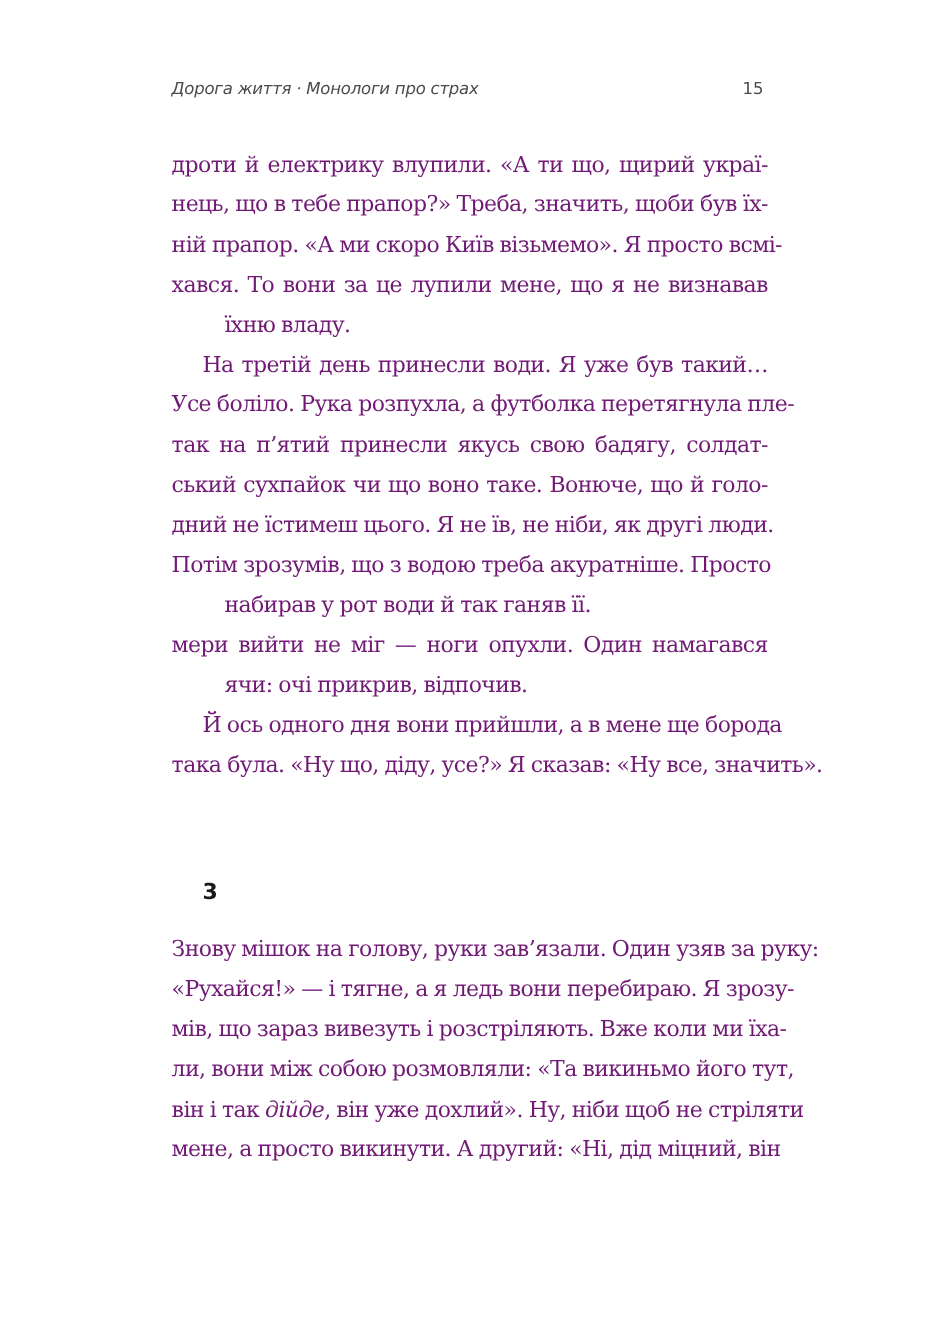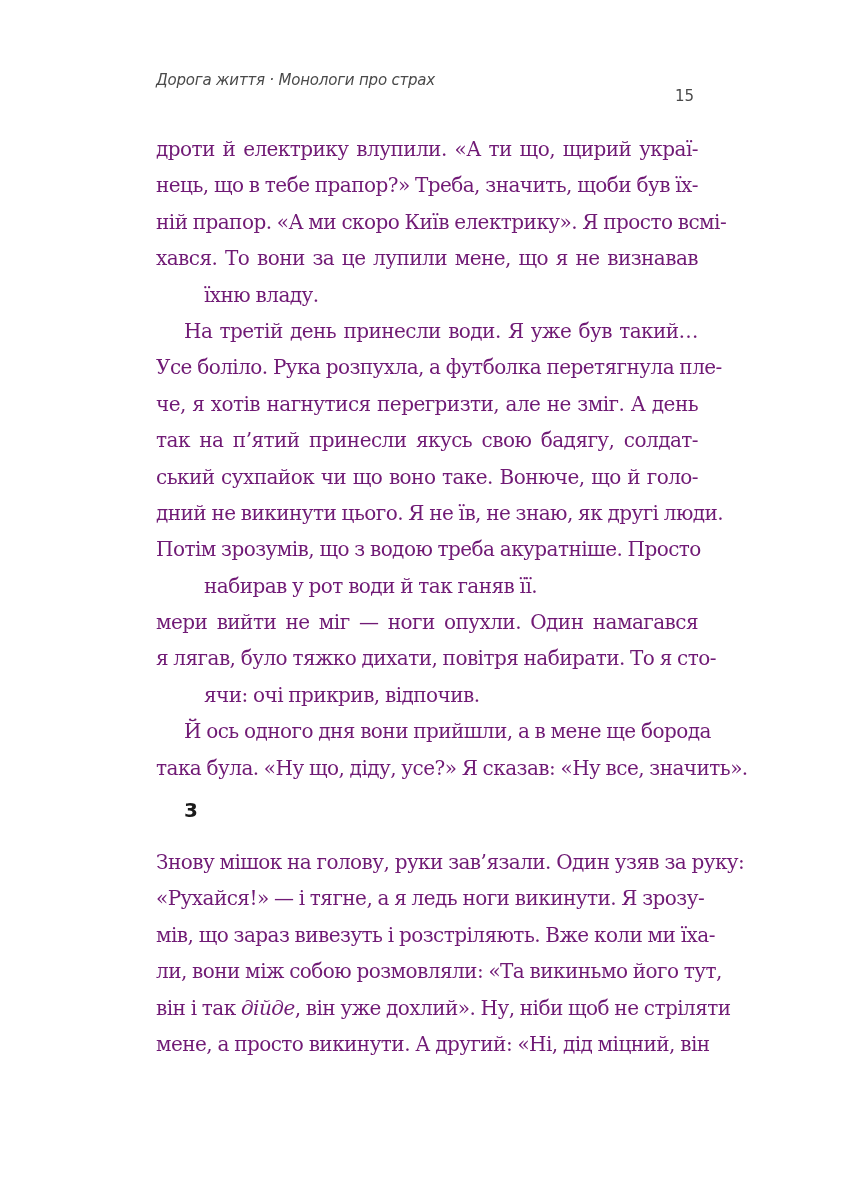--- a/index.html
+++ b/index.html
@@ -34,21 +34,21 @@
   .running-head .title {
     position: absolute;
     left: 0;
     top: 0;
     font-style: italic;
     letter-spacing: -0.2px;
   }
   .running-head .folio {
     position: absolute;
     right: 0;
-    top: 16px;
+    top: 0;
     font-style: normal;
   }
   .text-block {
     position: absolute;
     left: 156px;
     width: 542px;
     font-family: "DejaVu Serif", "Liberation Serif", serif;
     font-size: 20px;
     color: #701a75;
   }
@@ -92,45 +92,43 @@
 
   <div class="running-head">
     <span class="title">Дорога життя · Монологи про страх</span>
     <span class="folio">15</span>
   </div>
 
   <div class="text-block" id="block-1">
 
     <span class="line">дроти й електрику влупили. «А ти що, щирий украї-</span>
     <span class="line">нець, що в тебе прапор?» Треба, значить, щоби був їх-</span>
-    <span class="line">ній прапор. «А ми скоро Київ електрику». Я просто всмі-</span>
+    <span class="line">ній прапор. «А ми скоро Київ візьмемо». Я просто всмі-</span>
     <span class="line">хався. То вони за це лупили мене, що я не визнавав</span>
     <span class="line last">їхню владу.</span>
 
     <span class="line indent">На третій день принесли води. Я уже був такий…</span>
     <span class="line">Усе боліло. Рука розпухла, а футболка перетягнула пле-</span>
-    <span class="line">че, я хотів нагнутися перегризти, але не зміг. А день</span>
     <span class="line">так на п’ятий принесли якусь свою бадягу, солдат-</span>
     <span class="line">ський сухпайок чи що воно таке. Вонюче, що й голо-</span>
-    <span class="line">дний не викинути цього. Я не їв, не знаю, як другі люди.</span>
+    <span class="line">дний не їстимеш цього. Я не їв, не ніби, як другі люди.</span>
     <span class="line">Потім зрозумів, що з водою треба акуратніше. Просто</span>
     <span class="line last">набирав у рот води й так ганяв її.</span>
 
     <span class="line">мери вийти не міг — ноги опухли. Один намагався</span>
-    <span class="line">я лягав, було тяжко дихати, повітря набирати. То я сто-</span>
     <span class="line last">ячи: очі прикрив, відпочив.</span>
 
     <span class="line indent">Й ось одного дня вони прийшли, а в мене ще борода</span>
     <span class="line">така була. «Ну що, діду, усе?» Я сказав: «Ну все, значить».</span>
   </div>
 
   <div class="section-heading">3</div>
 
   <div class="text-block" id="block-2">
     <span class="line">Знову мішок на голову, руки зав’язали. Один узяв за руку:</span>
-    <span class="line">«Рухайся!» — і тягне, а я ледь ноги викинути. Я зрозу-</span>
+    <span class="line">«Рухайся!» — і тягне, а я ледь вони перебираю. Я зрозу-</span>
     <span class="line">мів, що зараз вивезуть і розстріляють. Вже коли ми їха-</span>
     <span class="line">ли, вони між собою розмовляли: «Та викиньмо його тут,</span>
     <span class="line"><span>він і так </span><em>дійде</em><span>, він уже дохлий». Ну, ніби щоб не стріляти</span></span>
     <span class="line">мене, а просто викинути. А другий: «Ні, дід міцний, він</span>
   </div>
 
 </div>
 
 </body></html>

